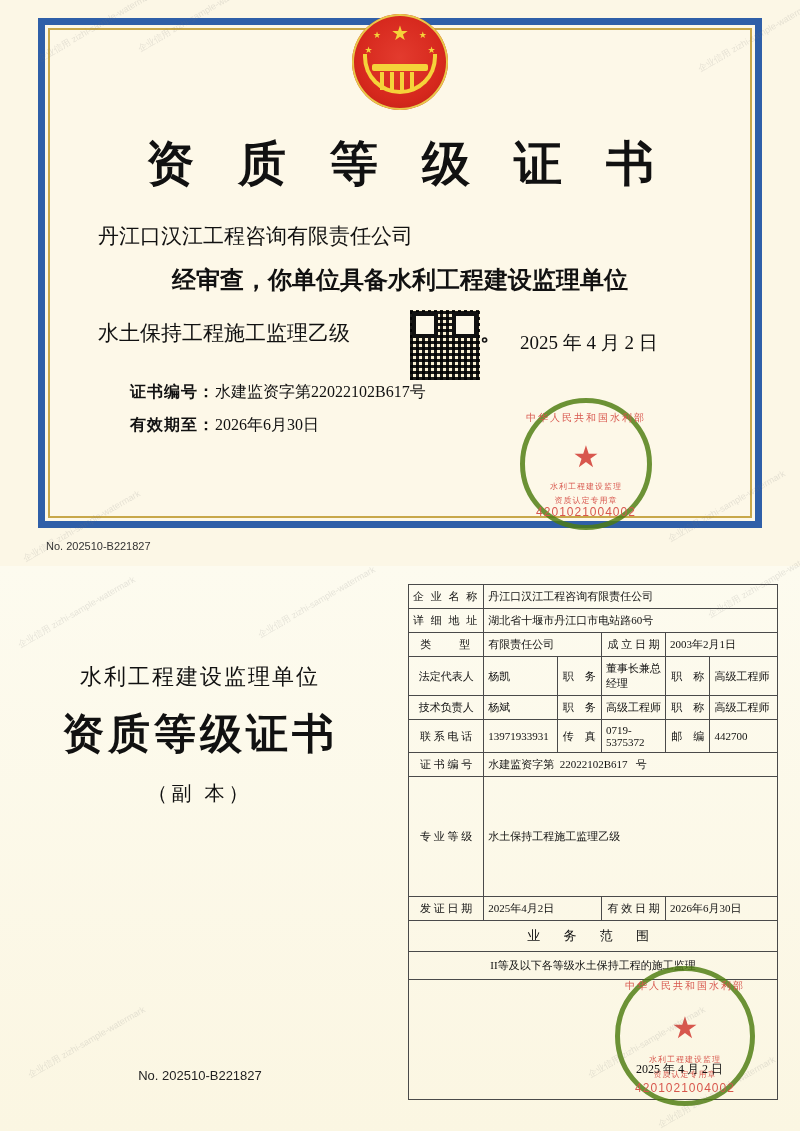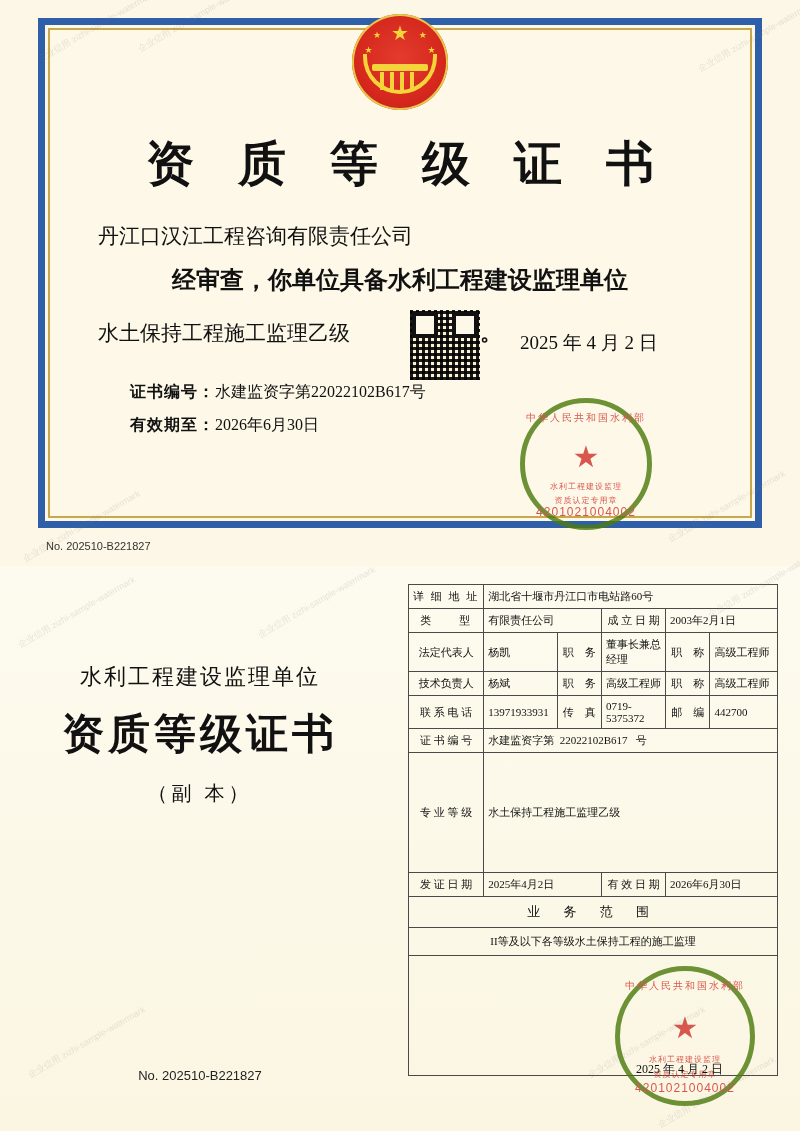--- a/index.html
+++ b/index.html
@@ -398,20 +398,24 @@
         <div class="bl-serial">No. 202510-B221827</div>
       </div>
       <div class="wm" style="left:10px; top:40px;">企业信用  zizhi-sample-watermark</div>
       <div class="wm" style="left:20px; top:470px;">企业信用  zizhi-sample-watermark</div>
       <div class="wm" style="left:250px; top:30px;">企业信用  zizhi-sample-watermark</div>
     </div>
 
     <div class="bottom-right">
       <table class="info">
         <tbody>
+            <tr>
+          <td class="lbl">企 业 名 称</td>
+          <td class="val" colspan="5">丹江口汉江工程咨询有限责任公司</td>
+        </tr>
         <tr>
           <td class="lbl">详 细 地 址</td>
           <td class="val" colspan="5">湖北省十堰市丹江口市电站路60号</td>
         </tr>
         <tr>
           <td class="lbl">类　　型</td>
           <td class="val" colspan="2">有限责任公司</td>
           <td class="lbl lbl-sm">成 立 日 期</td>
           <td class="val" colspan="2">2003年2月1日</td>
         </tr>

